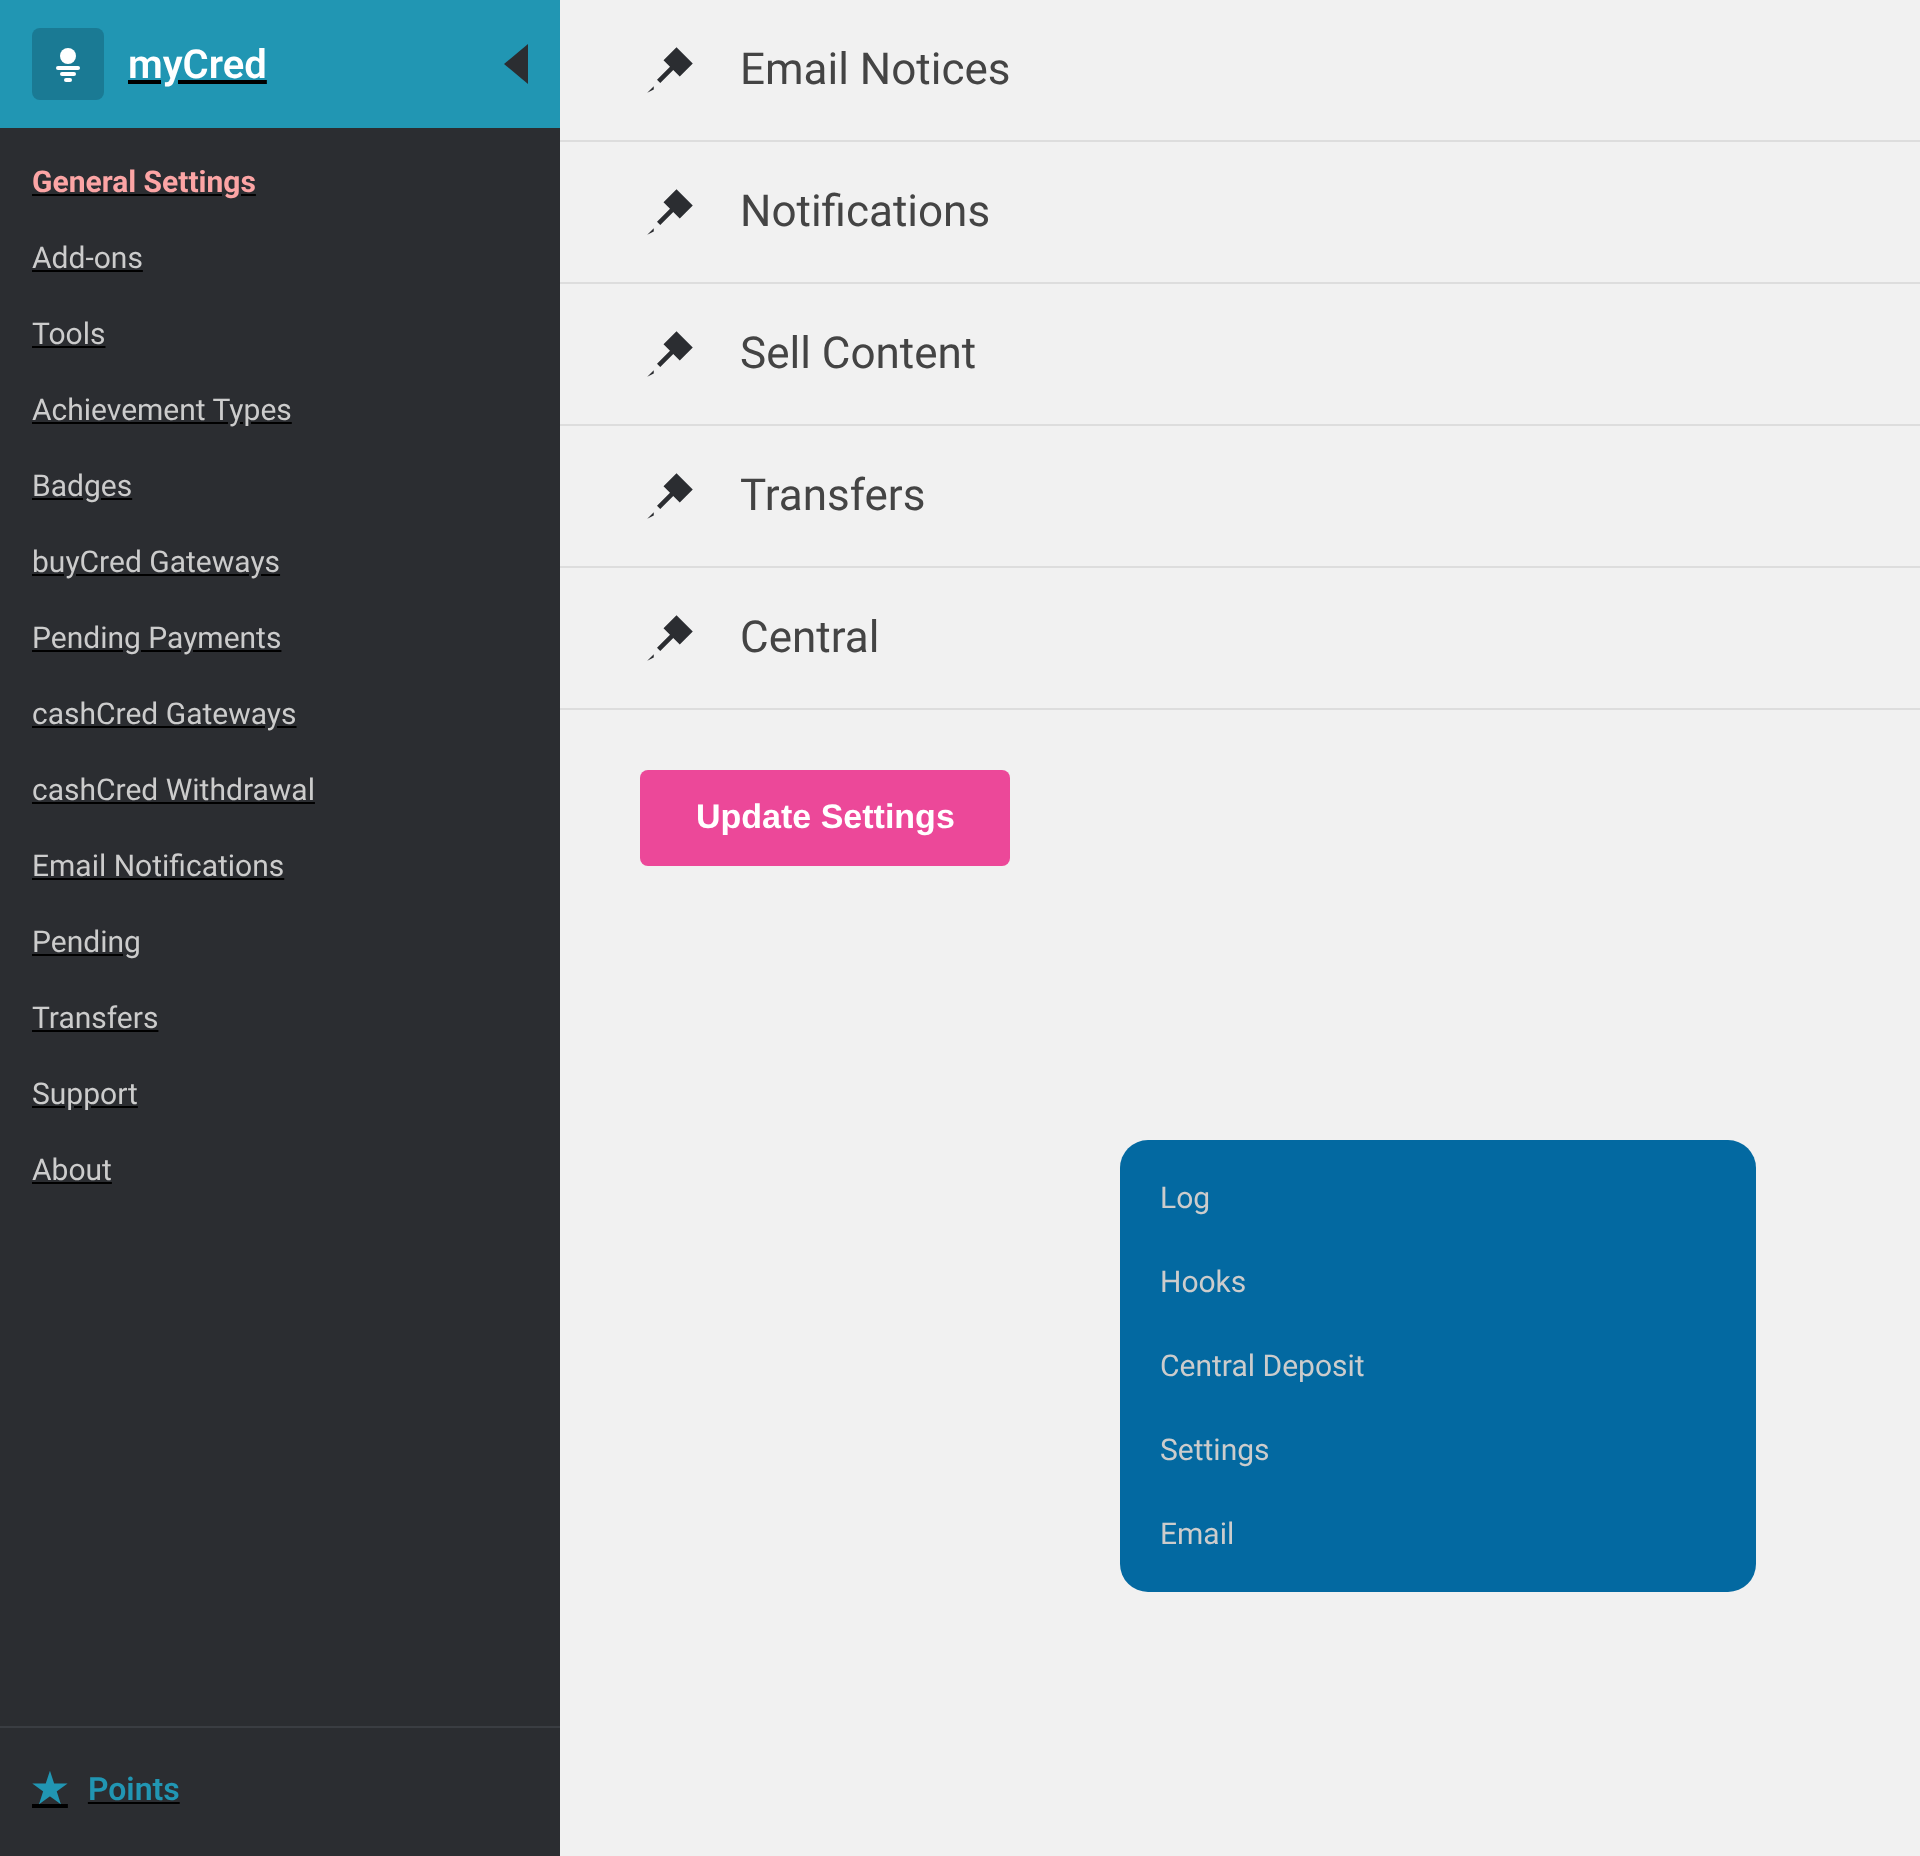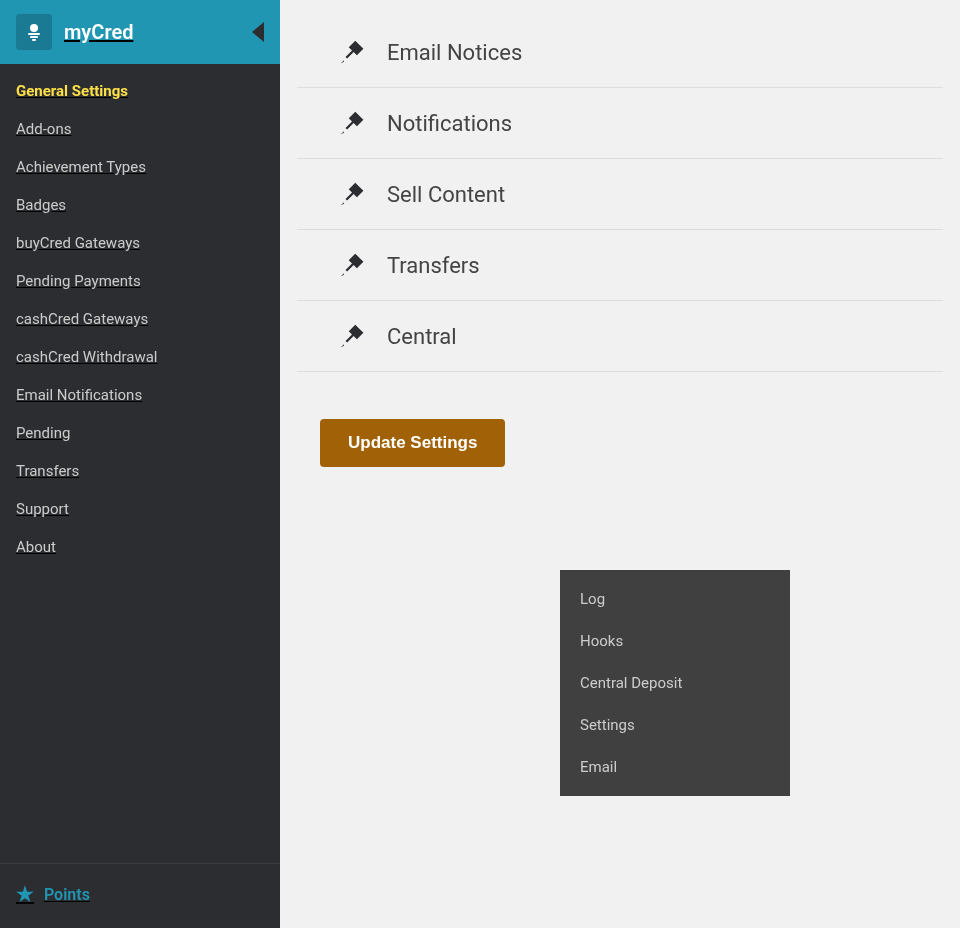--- a/index.html
+++ b/index.html
@@ -69,21 +69,21 @@
 
     .sidebar-nav-item {
       padding: 10px 16px;
       color: #ccc;
       font-size: 15px;
       cursor: pointer;
       display: block;
     }
 
     .sidebar-nav-item.active {
-      color: #fde047;
+      color: #fca5a5;
       font-weight: 700;
     }
 
     .sidebar-footer {
       background: #2b2d31;
       padding: 10px 16px 14px;
       border-top: 1px solid #3a3d42;
     }
 
     .sidebar-footer-item {
@@ -105,21 +105,21 @@
     
     .main-content {
       flex: 1;
       background: #f1f1f1;
       position: relative;
       overflow: hidden;
     }
 
     .menu-list {
       background: #f1f1f1;
-      padding: 17px;
+      padding: 0;
     }
 
     .menu-list-item {
       display: flex;
       align-items: center;
       padding: 22px 40px;
       border-bottom: 1px solid #ddd;
       gap: 20px;
       cursor: pointer;
     }
@@ -134,40 +134,40 @@
     }
 
     .menu-item-label {
       font-size: 22px;
       color: #444;
       font-weight: 400;
     }
 
     .update-settings-btn {
       margin: 30px 40px;
-      background: #a16207;
+      background: #ec4899;
       color: white;
       border: none;
       padding: 14px 28px;
       font-size: 17px;
       font-weight: 600;
       border-radius: 4px;
       cursor: pointer;
       display: inline-block;
     }
 
     
     .dropdown-overlay {
       position: absolute;
       top: 570px;
       left: 280px;
-      background: #404040;
-      width: 230px;
+      background: #0369a1;
+      width: 318px;
       z-index: 100;
-      border-radius: 0;
+      border-radius: 14px;
       padding: 8px 0;
     }
 
     .dropdown-item {
       padding: 12px 20px;
       color: #ccc;
       font-size: 15px;
       cursor: pointer;
       display: block;
     }
@@ -186,20 +186,21 @@
       </svg>
     </div>
     <span class="sidebar-title">myCred</span>
     <div class="sidebar-arrow"></div>
   </div>
 
   <nav class="sidebar-nav">
 
   <a class="sidebar-nav-item active">General Settings</a>
       <a class="sidebar-nav-item">Add-ons</a>
+      <a class="sidebar-nav-item">Tools</a>
       <a class="sidebar-nav-item">Achievement Types</a>
       <a class="sidebar-nav-item">Badges</a>
       <a class="sidebar-nav-item">buyCred Gateways</a>
       <a class="sidebar-nav-item">Pending Payments</a>
       <a class="sidebar-nav-item">cashCred Gateways</a>
       <a class="sidebar-nav-item">cashCred Withdrawal</a>
       <a class="sidebar-nav-item">Email Notifications</a>
       <a class="sidebar-nav-item">Pending</a>
       <a class="sidebar-nav-item">Transfers</a>
       <a class="sidebar-nav-item">Support</a>

